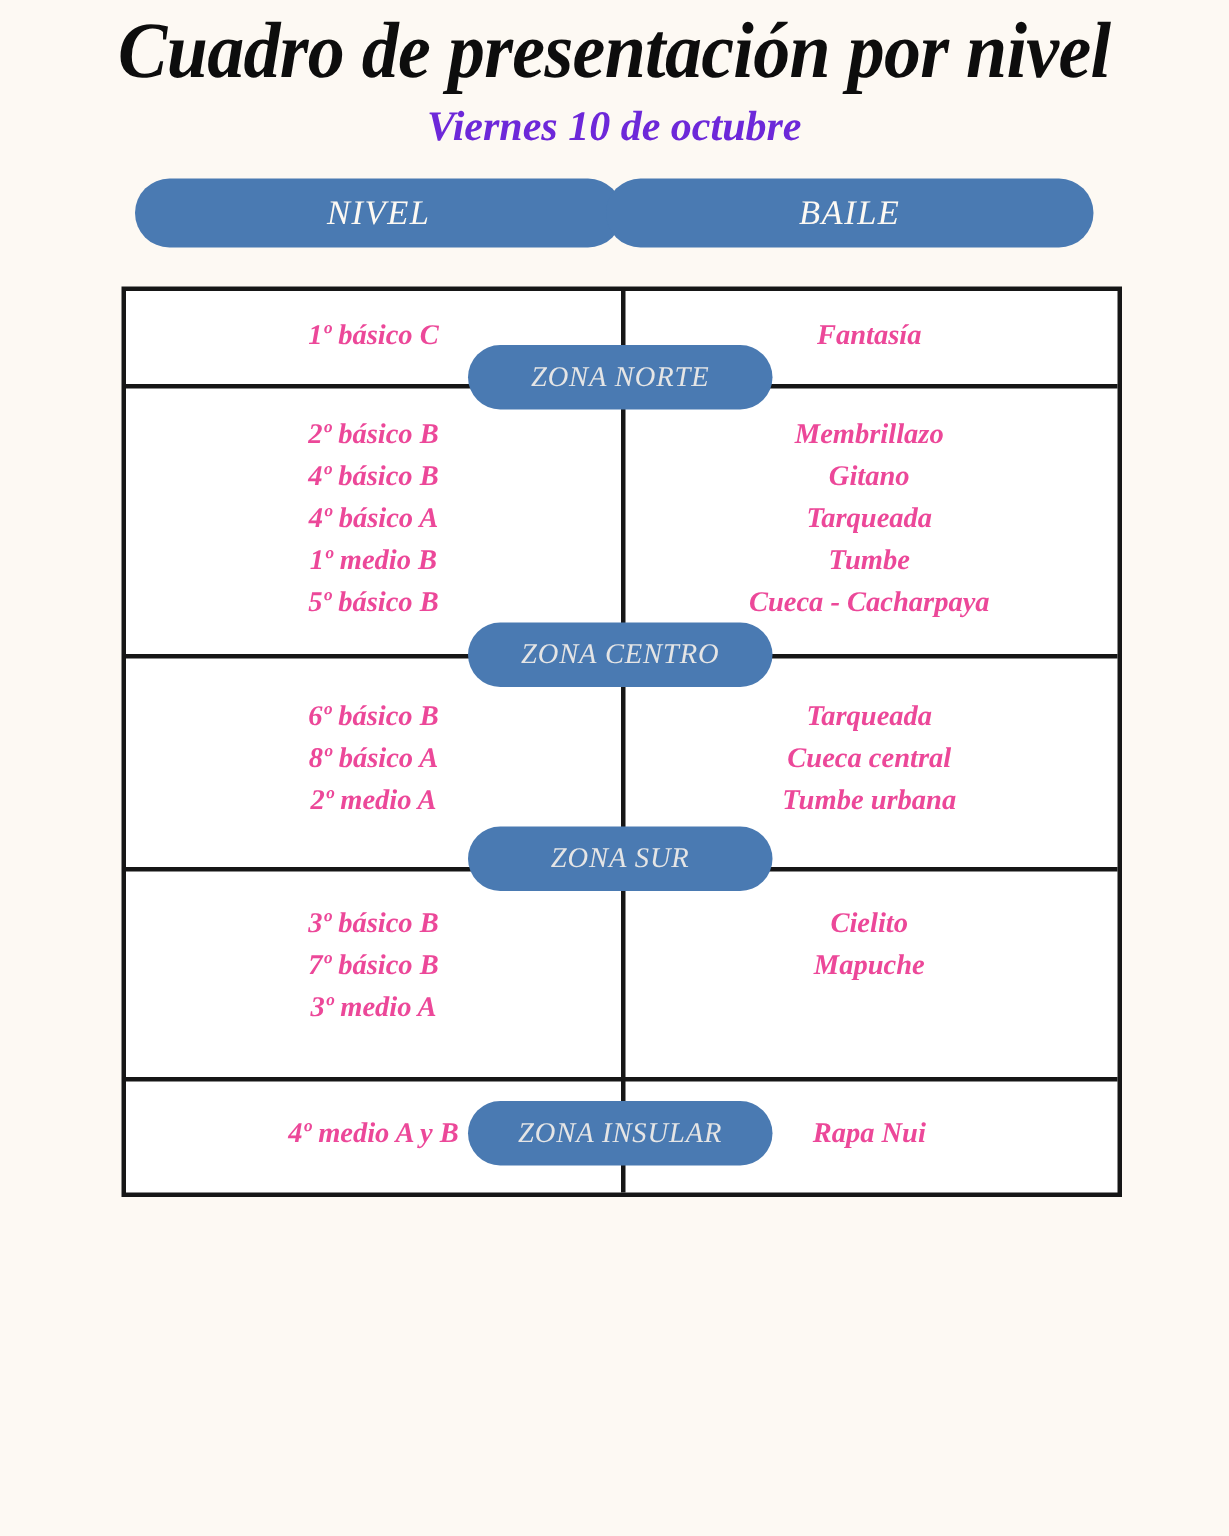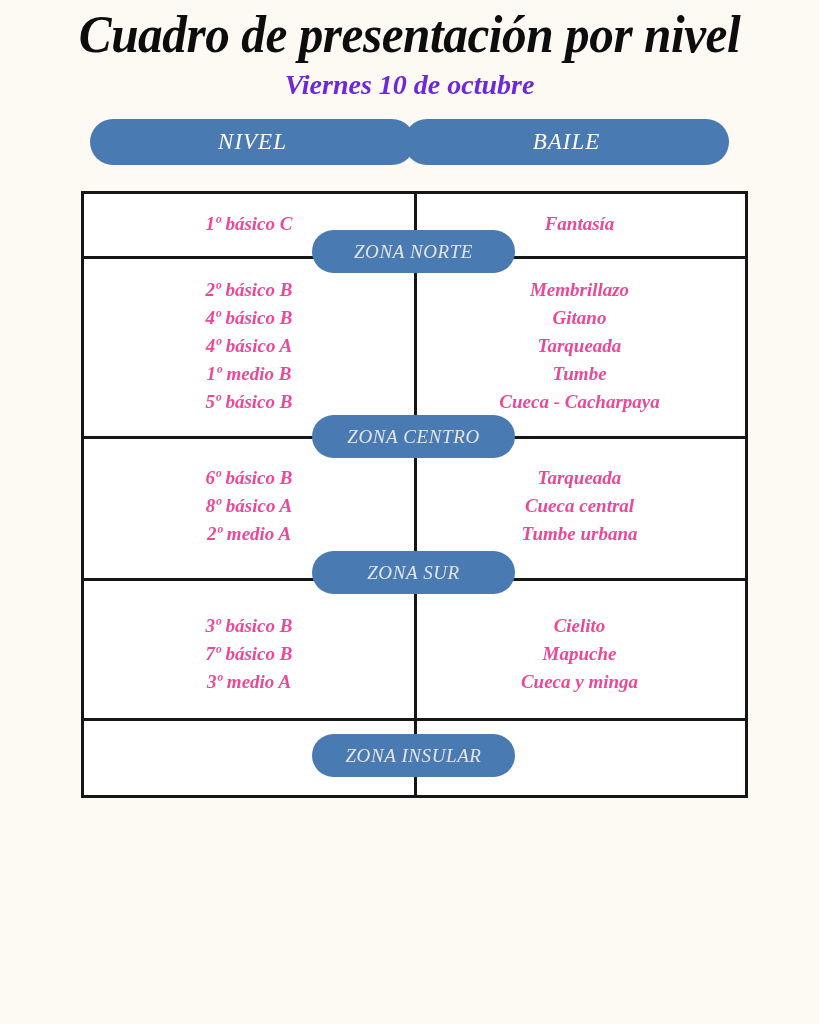--- a/index.html
+++ b/index.html
@@ -118,21 +118,21 @@
     color: #ec4899;
     line-height: 28px;
   }
   .sec-col.left  { width: 330px; }
   .sec-col.right { width: 331px; }
   .sec-col div { white-space: nowrap; }
 
   #sec-0 { top: 16px;  }
   #sec-1 { top: 82px;  }
   #sec-2 { top: 270px; }
-  #sec-3 { top: 408px; margin-top: 10px; }
+  #sec-3 { top: 408px; }
   #sec-4 { top: 548px; }
 
   
   .zone-pill {
     position: absolute;
     left: 312px;
     width: 203px;
     height: 43px;
     border-radius: 22px;
     background: #4a7ab2;
@@ -206,21 +206,28 @@
     </div>
     <div class="section" id="sec-3">
       <div class="sec-col left">
           <div>3º básico B</div>
           <div>7º básico B</div>
           <div>3º medio A</div>
         </div>
       <div class="sec-col right">
           <div>Cielito</div>
           <div>Mapuche</div>
-          <div>Cueca y minga</div>
+        </div>
+    </div>
+    <div class="section" id="sec-4">
+      <div class="sec-col left">
+          <div>4º medio A y B</div>
+        </div>
+      <div class="sec-col right">
+          <div>Rapa Nui</div>
         </div>
     </div>
   </div>
 
   <div class="zone-pill" id="zone-0">ZONA NORTE</div>
   <div class="zone-pill" id="zone-2">ZONA SUR</div>
   <div class="zone-pill" id="zone-1">ZONA CENTRO</div>
   <div class="zone-pill" id="zone-3">ZONA INSULAR</div>
 
 </div>

